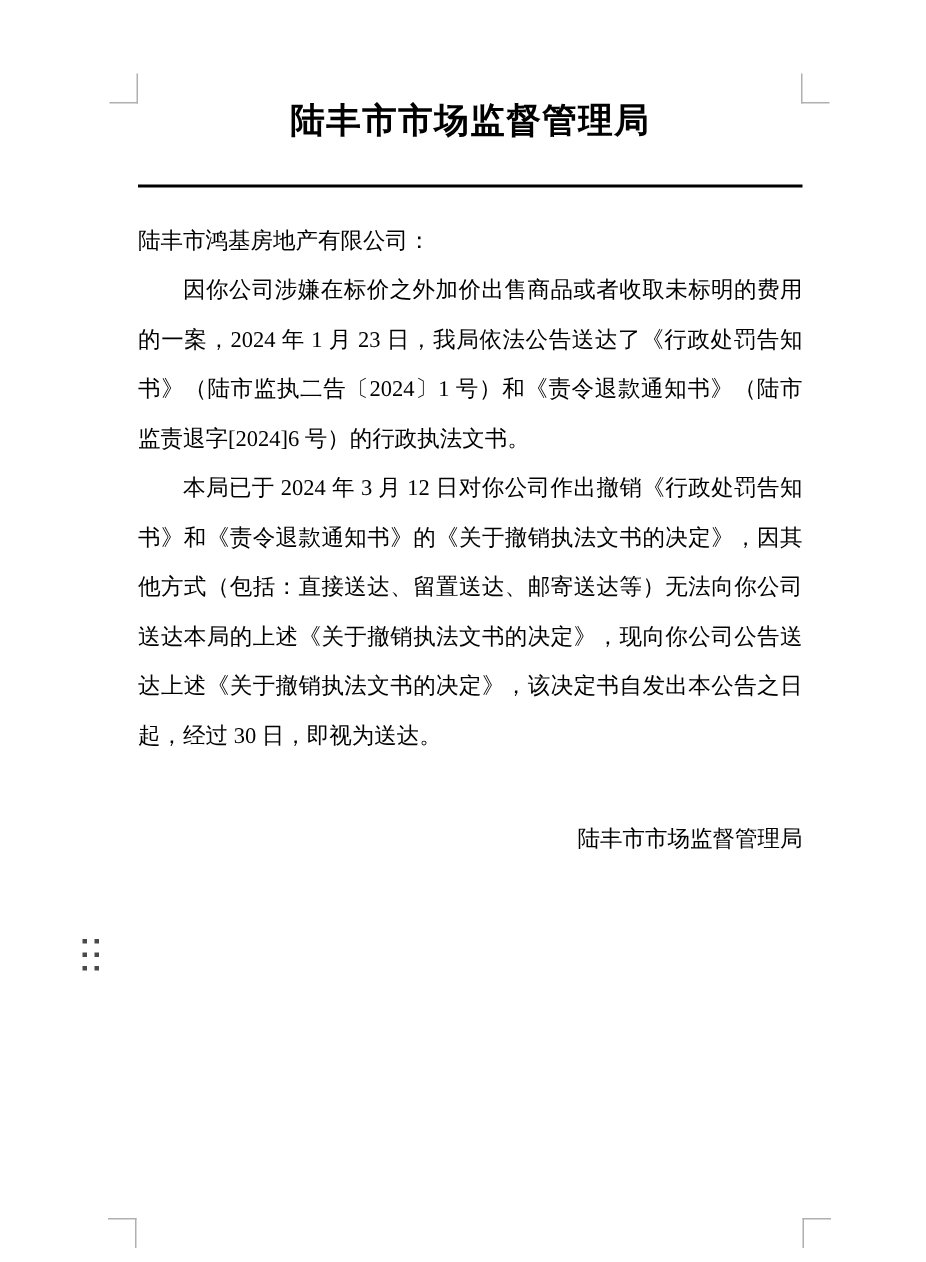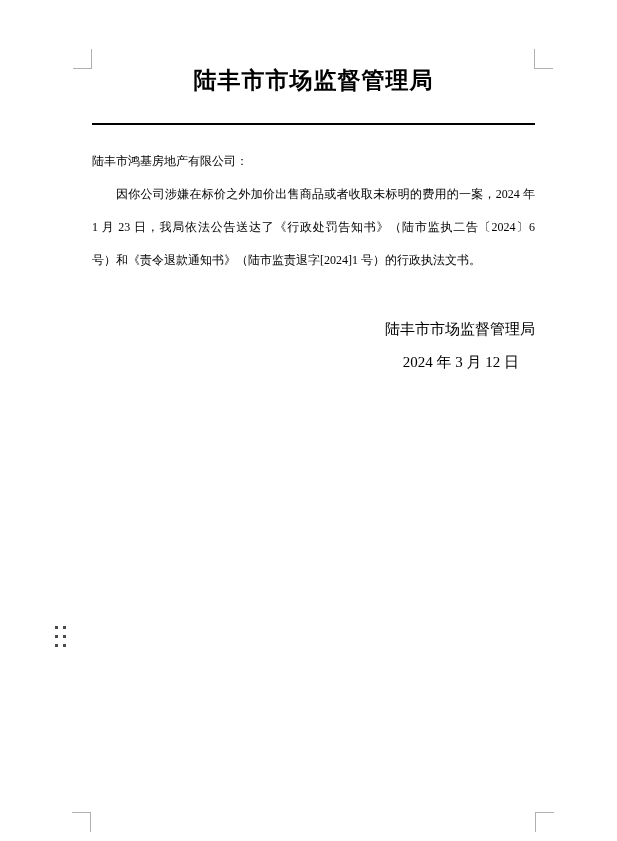--- a/index.html
+++ b/index.html
@@ -40,21 +40,21 @@
     font-weight: bold;
     line-height: 41px;
     letter-spacing: 1px;
   }
   .title-rule {
     margin-top: 22px;
     border-bottom: 2px solid #000000;
   }
   .doc-body {
     margin-top: 20px;
-    font-size: 12px;
+    font-size: 15px;
     line-height: 33px;
     text-align: justify;
   }
   .doc-body p { text-indent: 2em; }
   .doc-body p.salutation { text-indent: 0; }
   .sig-block {
     margin-top: 36px;
     font-size: 15px;
     line-height: 33px;
     text-align: right;
@@ -83,23 +83,23 @@
   <div class="content">
 
     <div class="doc-title">
       <div>陆丰市市场监督管理局</div>
     </div>
 
     <div class="title-rule"></div>
 
     <div class="doc-body">
       <p class="salutation">陆丰市鸿基房地产有限公司：</p>
-      <p>因你公司涉嫌在标价之外加价出售商品或者收取未标明的费用的一案，2024 年 1 月 23 日，我局依法公告送达了《行政处罚告知书》（陆市监执二告〔2024〕6 号）和《责令退款通知书》（陆市监责退字[2024]1 号）的行政执法文书。</p>
+      <p>因你公司涉嫌在标价之外加价出售商品或者收取未标明的费用的一案，2024 年 1 月 23 日，我局依法公告送达了《行政处罚告知书》（陆市监执二告〔2024〕1 号）和《责令退款通知书》（陆市监责退字[2024]6 号）的行政执法文书。</p>
+      <p>本局已于 2024 年 3 月 12 日对你公司作出撤销《行政处罚告知书》和《责令退款通知书》的《关于撤销执法文书的决定》，因其他方式（包括：直接送达、留置送达、邮寄送达等）无法向你公司送达本局的上述《关于撤销执法文书的决定》，现向你公司公告送达上述《关于撤销执法文书的决定》，该决定书自发出本公告之日起，经过 30 日，即视为送达。</p>
     </div>
 
     <div class="sig-block">
       <div class="sig-name">陆丰市市场监督管理局</div>
-      <div class="sig-date">2024 年 3 月 12 日</div>
     </div>
 
   </div>
 
 </div>
 
 </body></html>

